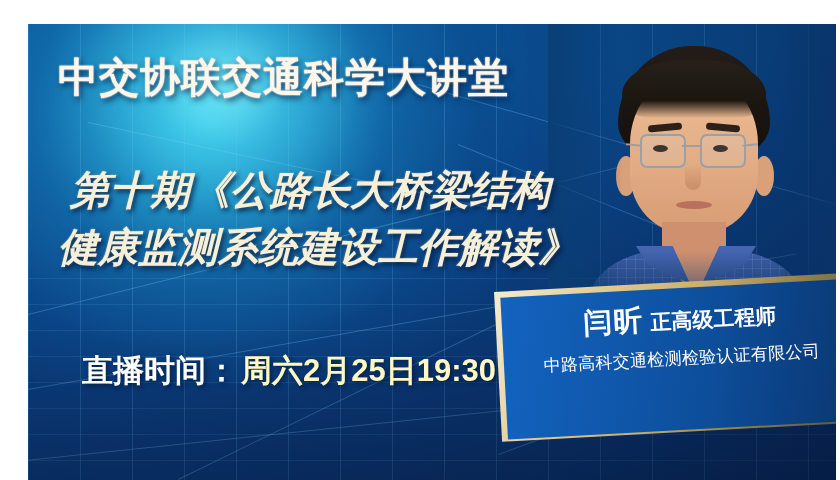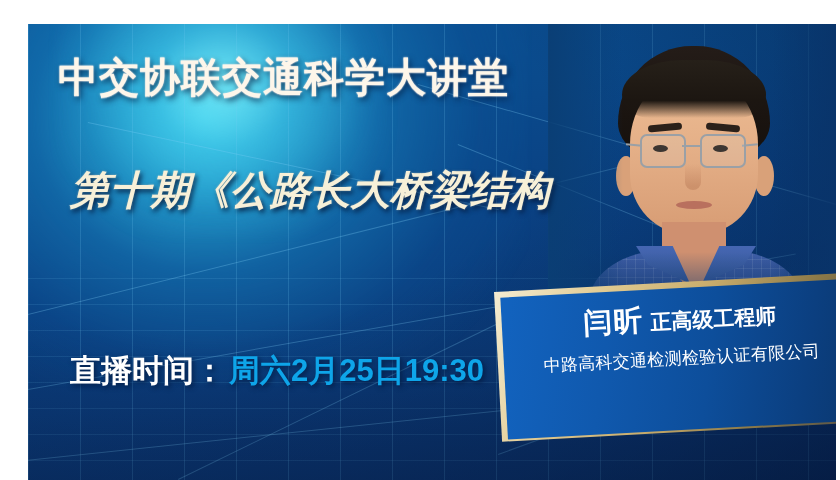--- a/index.html
+++ b/index.html
@@ -341,22 +341,22 @@
   
   .live-row {
     position: absolute;
     left: 42px;
     top: 326px;
     font-size: 31px;
     font-weight: bold;
     white-space: nowrap;
     text-shadow: 2px 2px 5px rgba(3,24,60,0.85);
   }
-  .live-label { color: #ffffff; }
-  .live-value { color: #0ea5e9; margin-left: 4px; }
+  .live-label { color: #ffffff; margin-left: 12px; }
+  .live-value { color: #fef9c3; margin-left: 4px; }
 
   
   .speaker-panel {
     position: absolute;
     left: 466px;
     top: 268px;
     width: 350px;
     height: 148px;
     transform: rotate(-3.1deg);
     transform-origin: 0 0;
@@ -456,20 +456,21 @@
         <div class="p-placket"></div>
         <div class="p-button"></div>
       </div>
       <div class="portrait-fade"></div>
     </div>
 
     <div class="main-title">中交协联交通科学大讲堂</div>
 
     <div class="subtitle">
       <span class="line l1">第十期《公路长大桥梁结构</span>
+      <span class="line l2">健康监测系统建设工作解读》</span>
     </div>
 
     <div class="live-row">
       <span class="live-label">直播时间：</span><span class="live-value">周六2月25日19:30</span>
     </div>
 
     <div class="speaker-panel">
       <div class="panel-gold"></div>
       <div class="panel-body"></div>
       <div class="panel-text">

